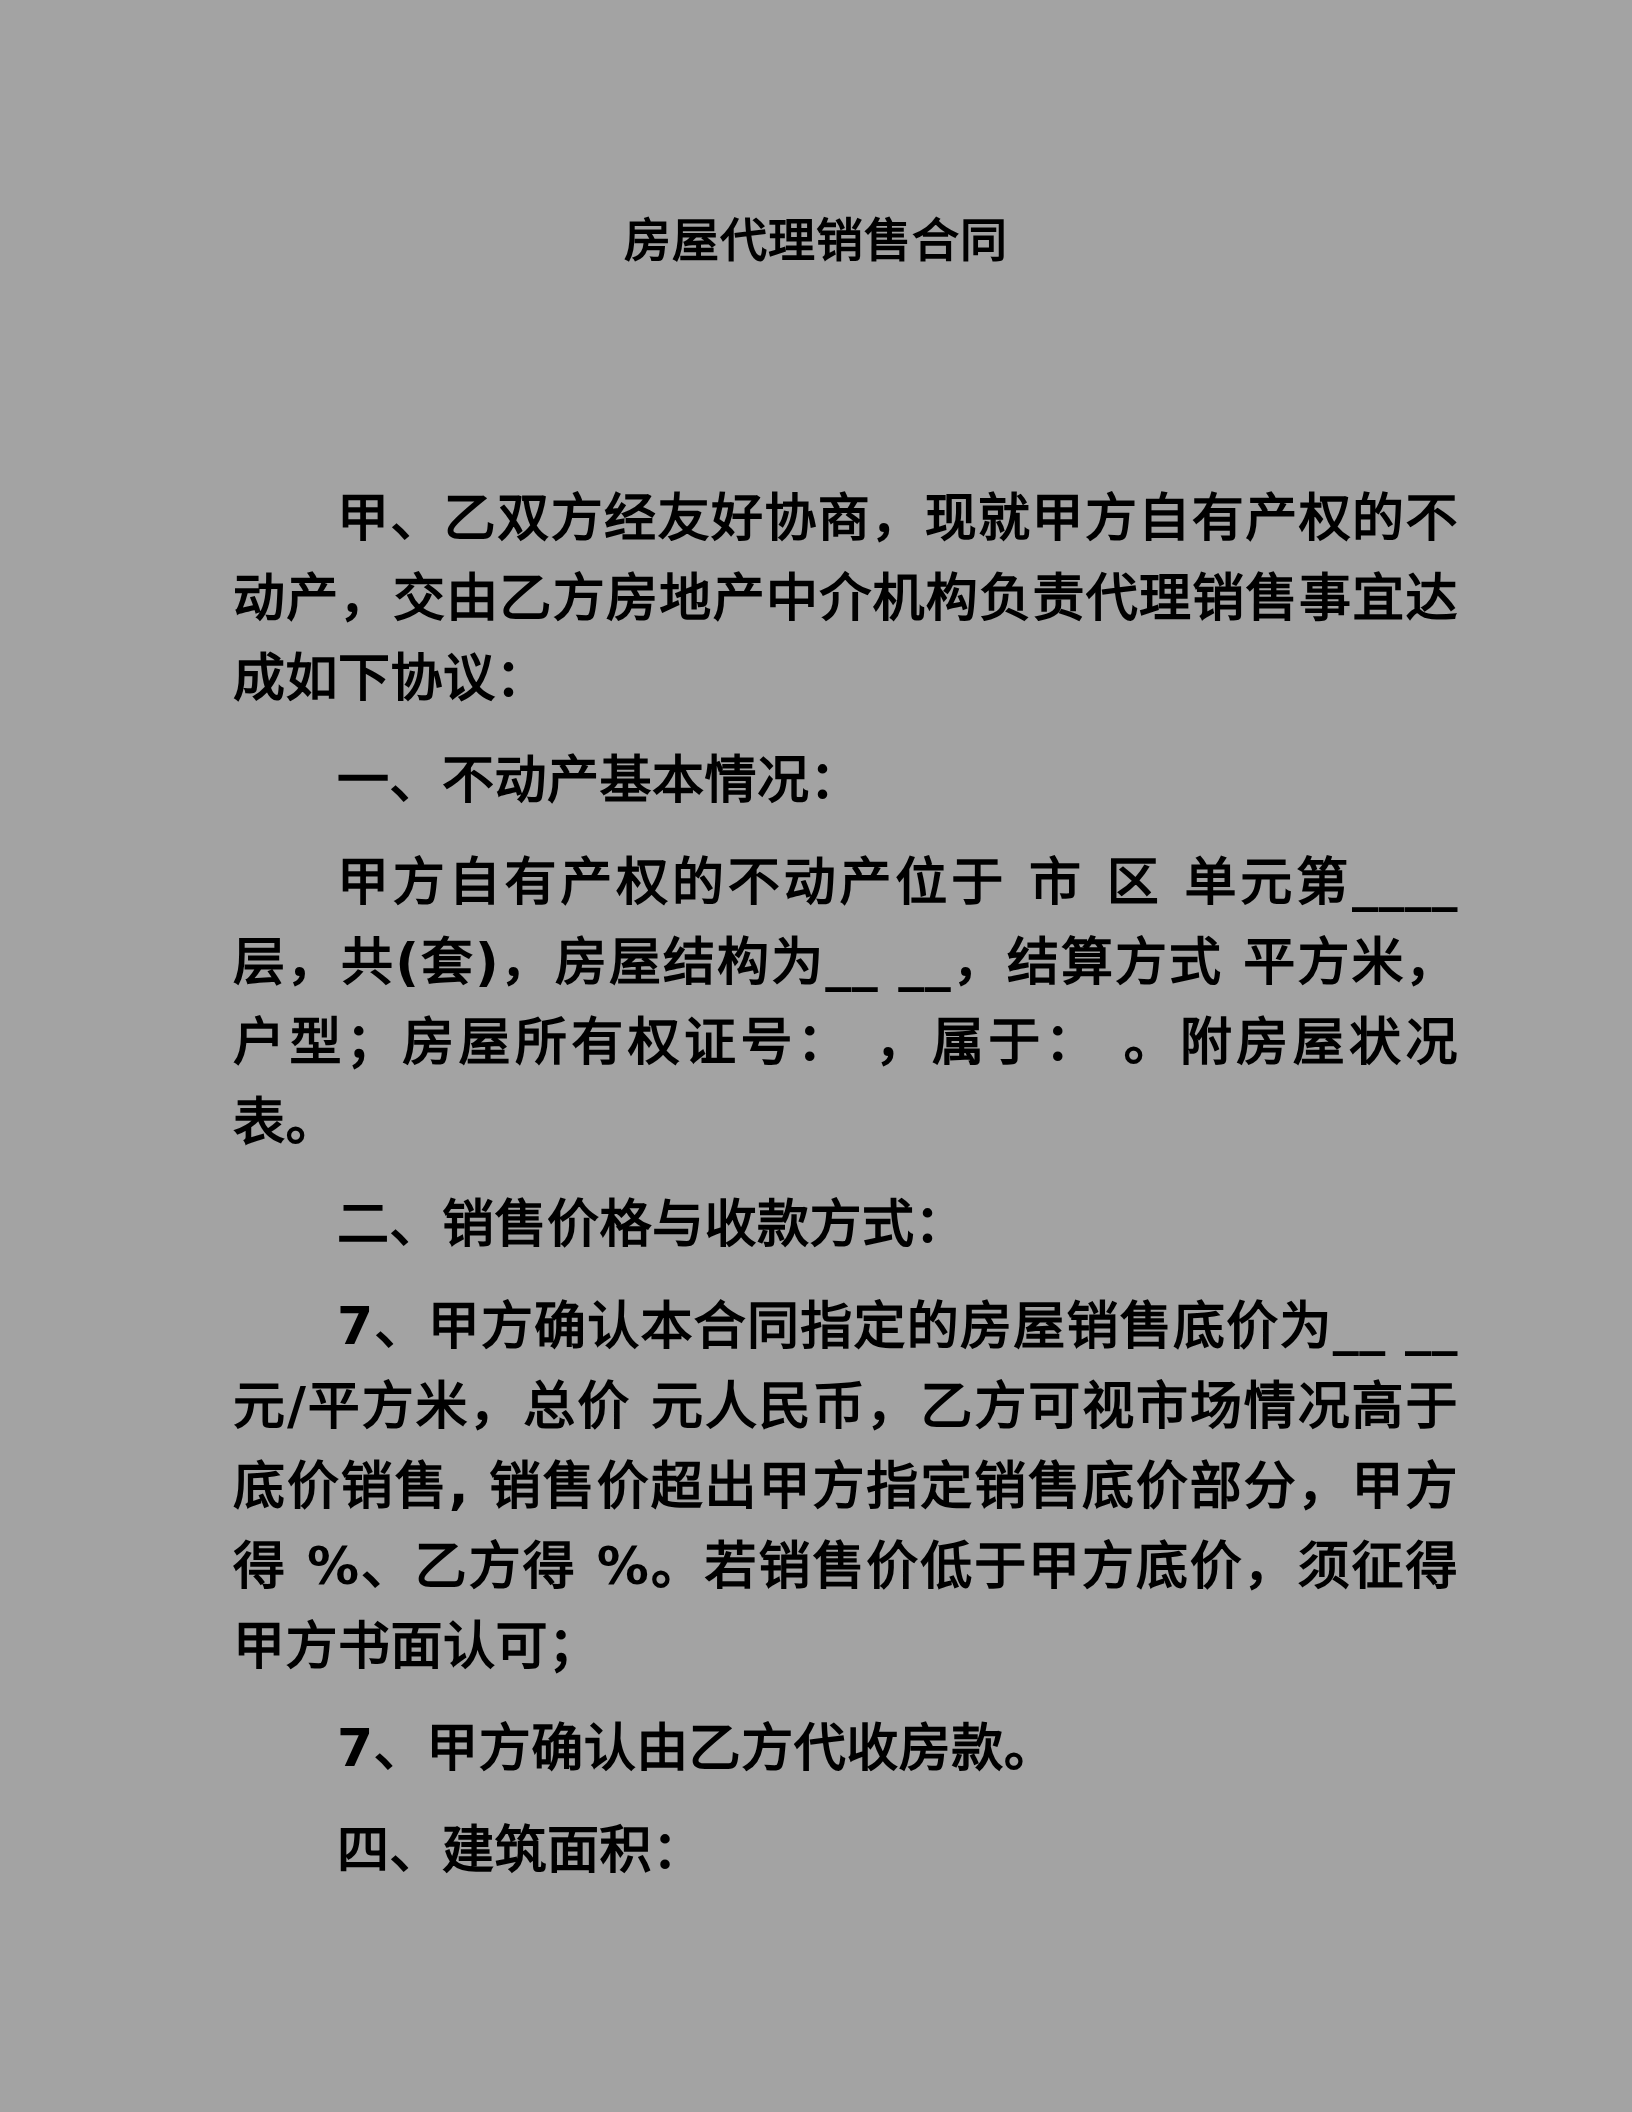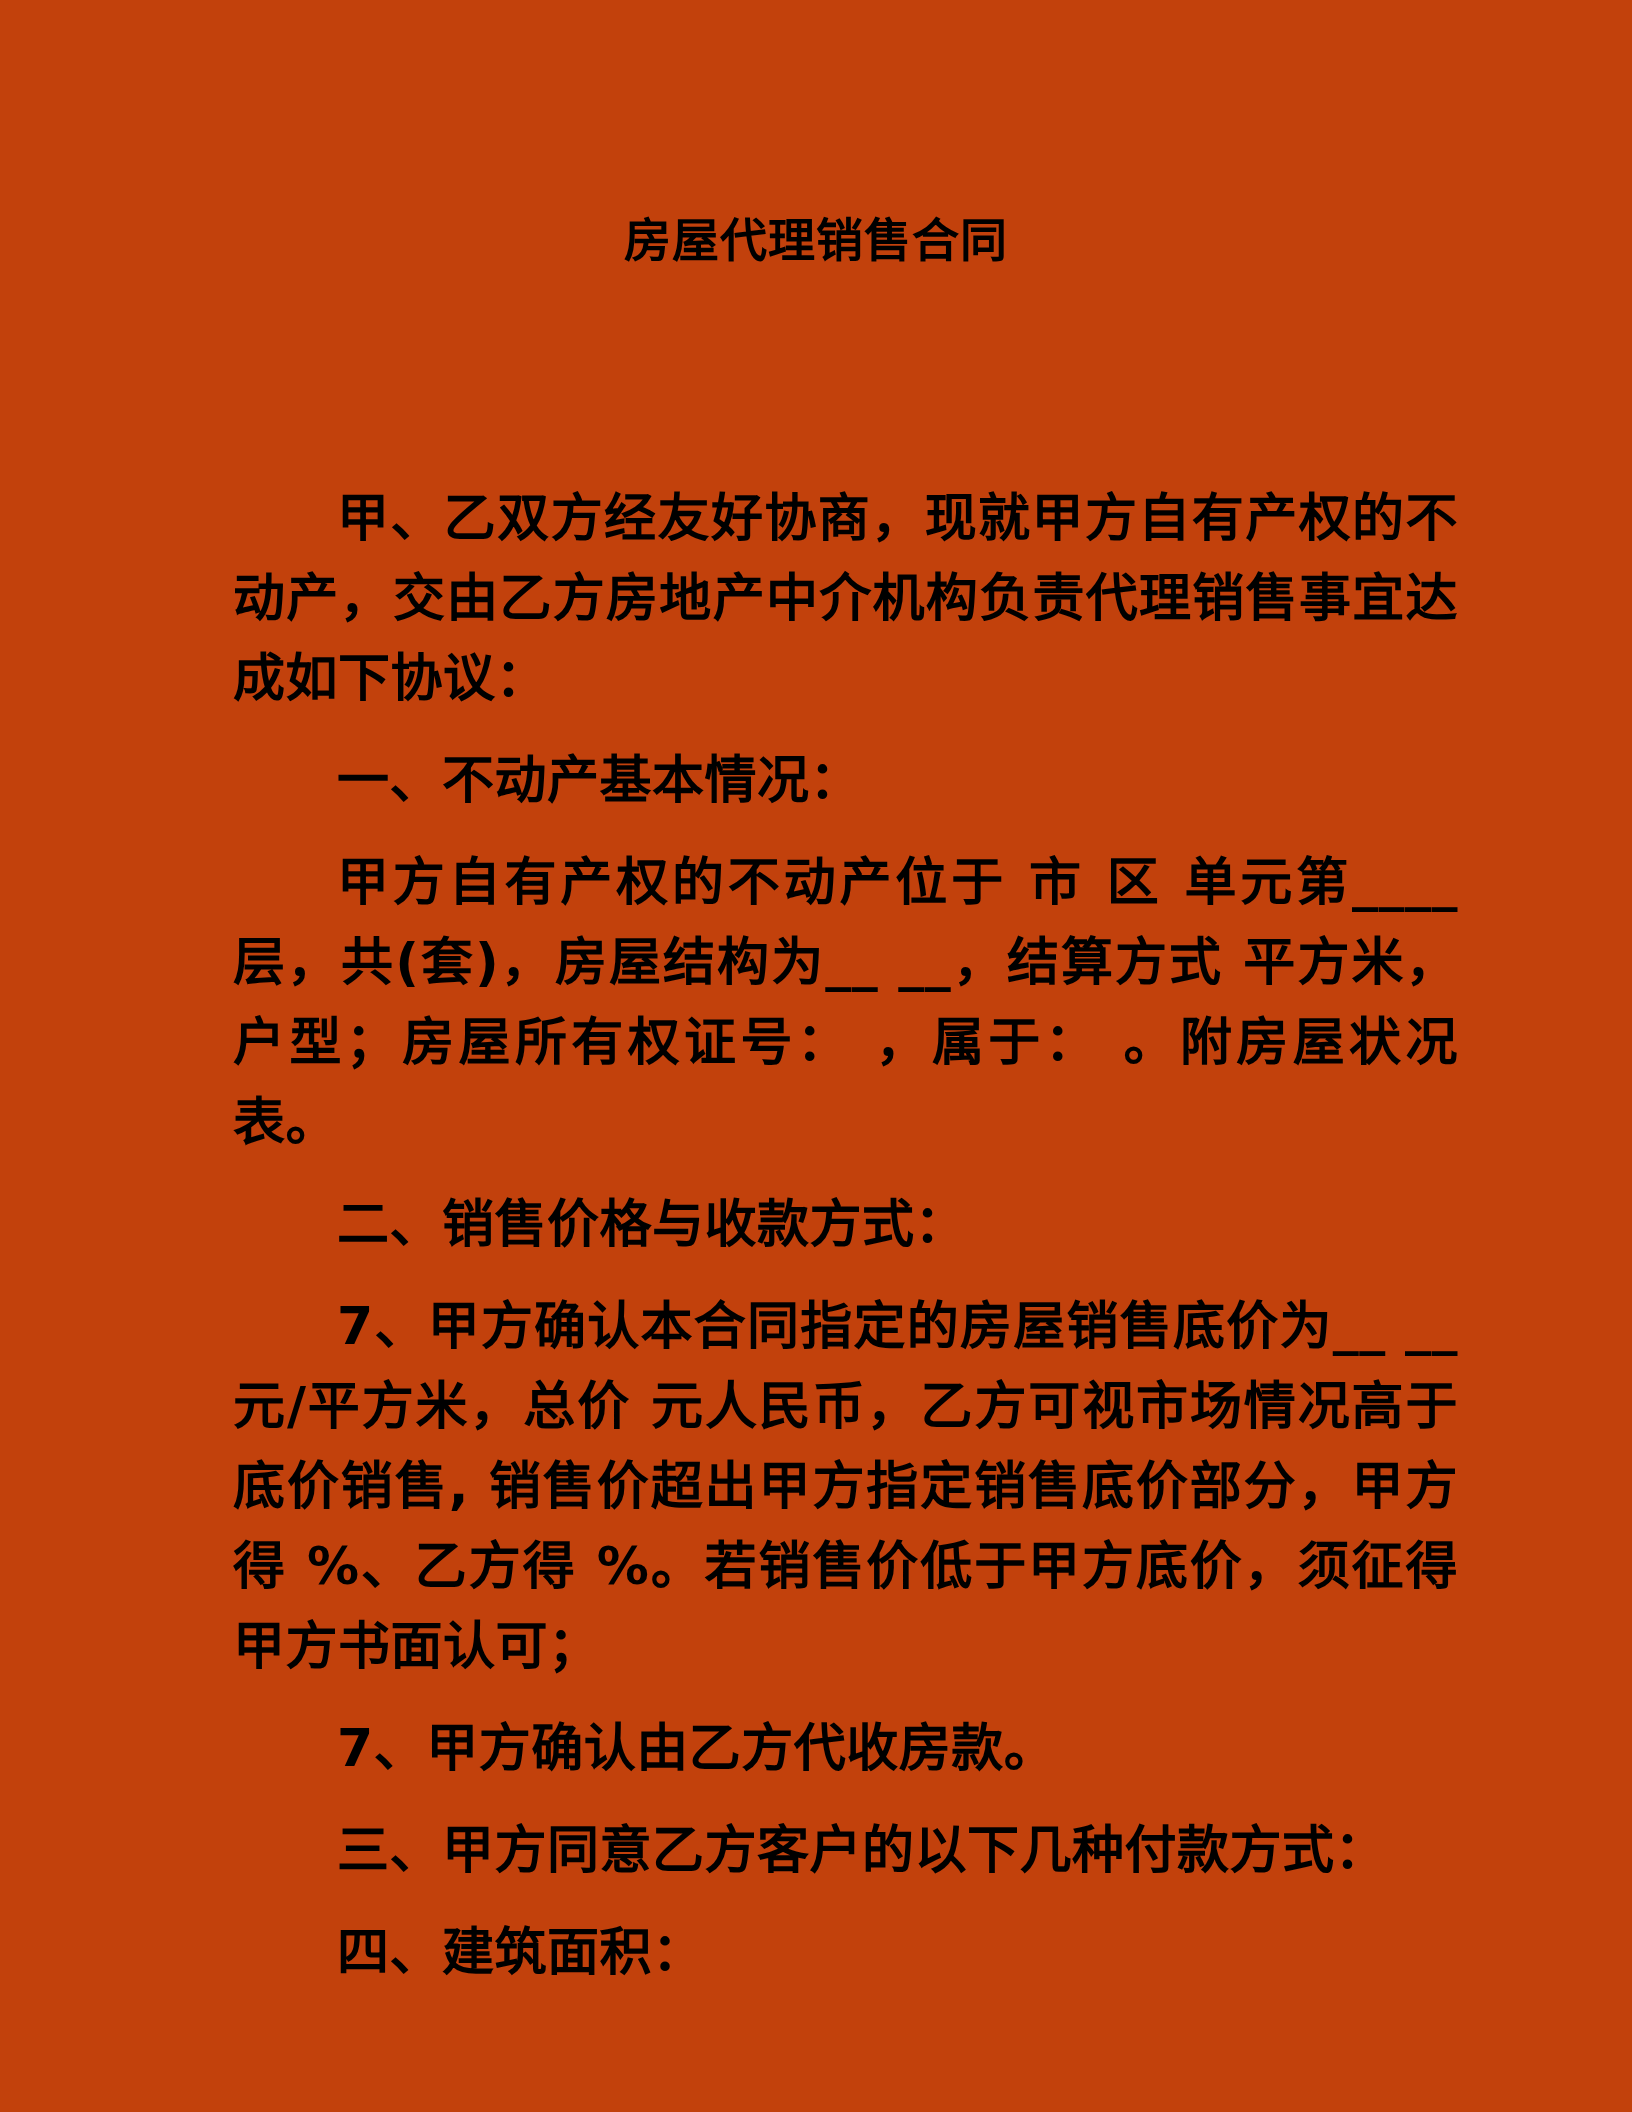--- a/index.html
+++ b/index.html
@@ -10,21 +10,21 @@
   body {
     width: 1632px;
     height: 2112px;
     font-family: "DejaVu Sans", sans-serif;
     color: #000000;
   }
   .page {
     position: relative;
     width: 1632px;
     height: 2112px;
-    background: #c2410c;
+    background: #a3a3a3;
     overflow: hidden;
   }
   .doc-title {
     margin: 0;
     padding-top: 212px;
     text-align: center;
     font-size: 47px;
     line-height: 58px;
     font-weight: 700;
     letter-spacing: 1px;
@@ -61,18 +61,17 @@
     <p class="para indent">一、不动产基本情况：</p>
 
     <p class="para indent">甲方自有产权的不动产位于 市 区 单元第____层，共(套)，房屋结构为__ __，结算方式 平方米，户型；房屋所有权证号： ，属于： 。附房屋状况表。</p>
 
     <p class="para indent">二、销售价格与收款方式：</p>
 
     <p class="para indent">7、甲方确认本合同指定的房屋销售底价为__ __元/平方米，总价 元人民币，乙方可视市场情况高于底价销售, 销售价超出甲方指定销售底价部分，甲方得 %、乙方得 %。若销售价低于甲方底价，须征得甲方书面认可；</p>
 
     <p class="para indent">7、甲方确认由乙方代收房款。</p>
 
-    <p class="para indent">三、甲方同意乙方客户的以下几种付款方式：</p>
 
     <p class="para indent">四、建筑面积：</p>
 
   </div>
 </div>
 
 </body></html>

